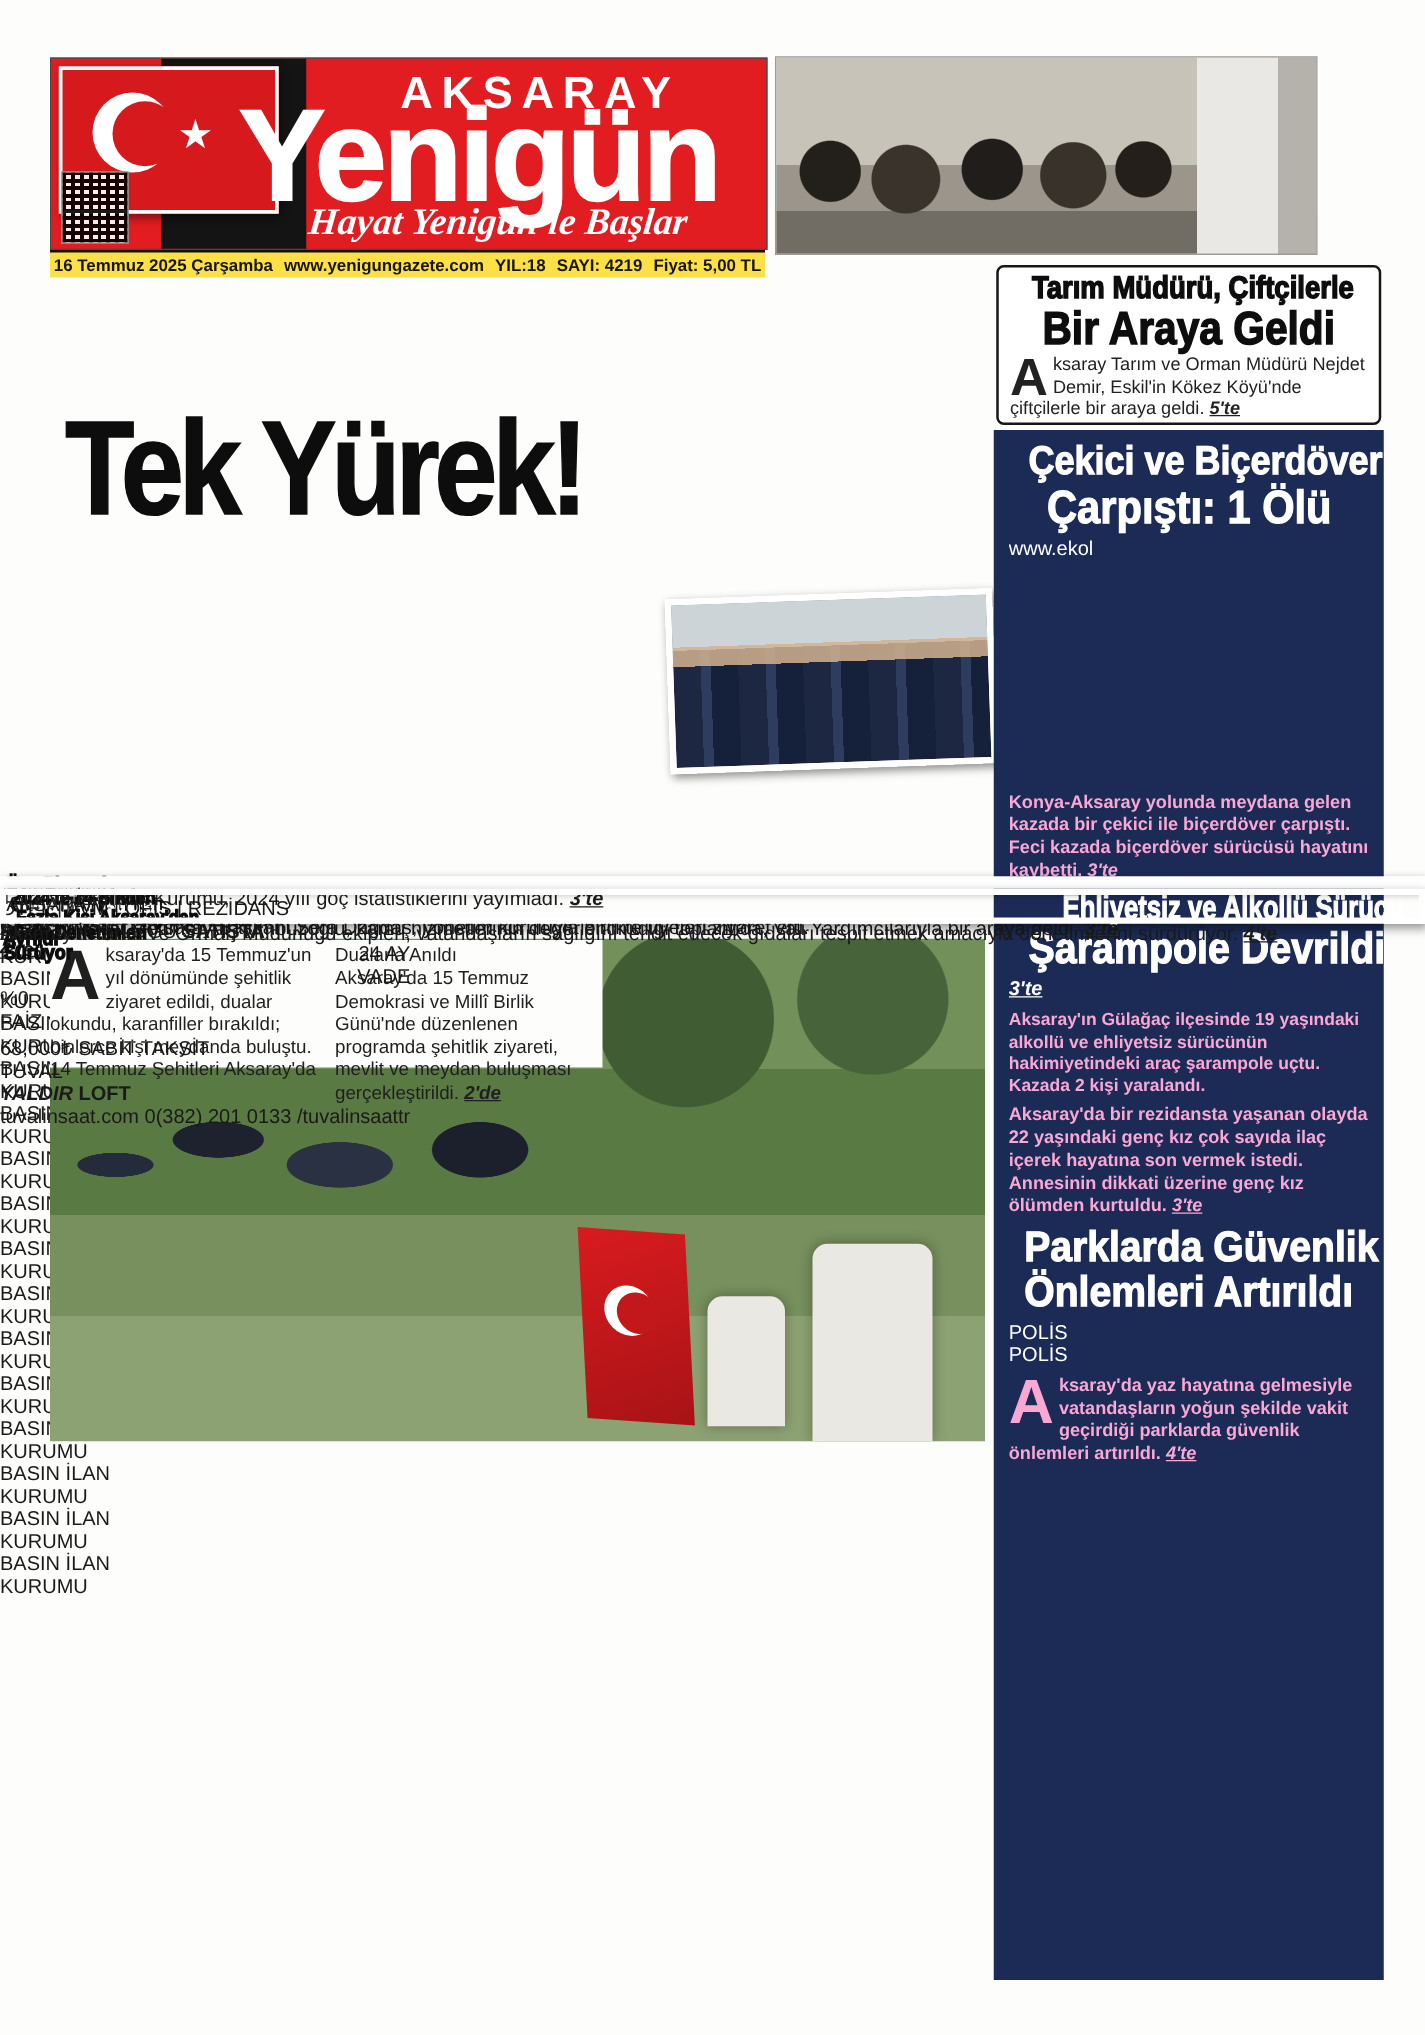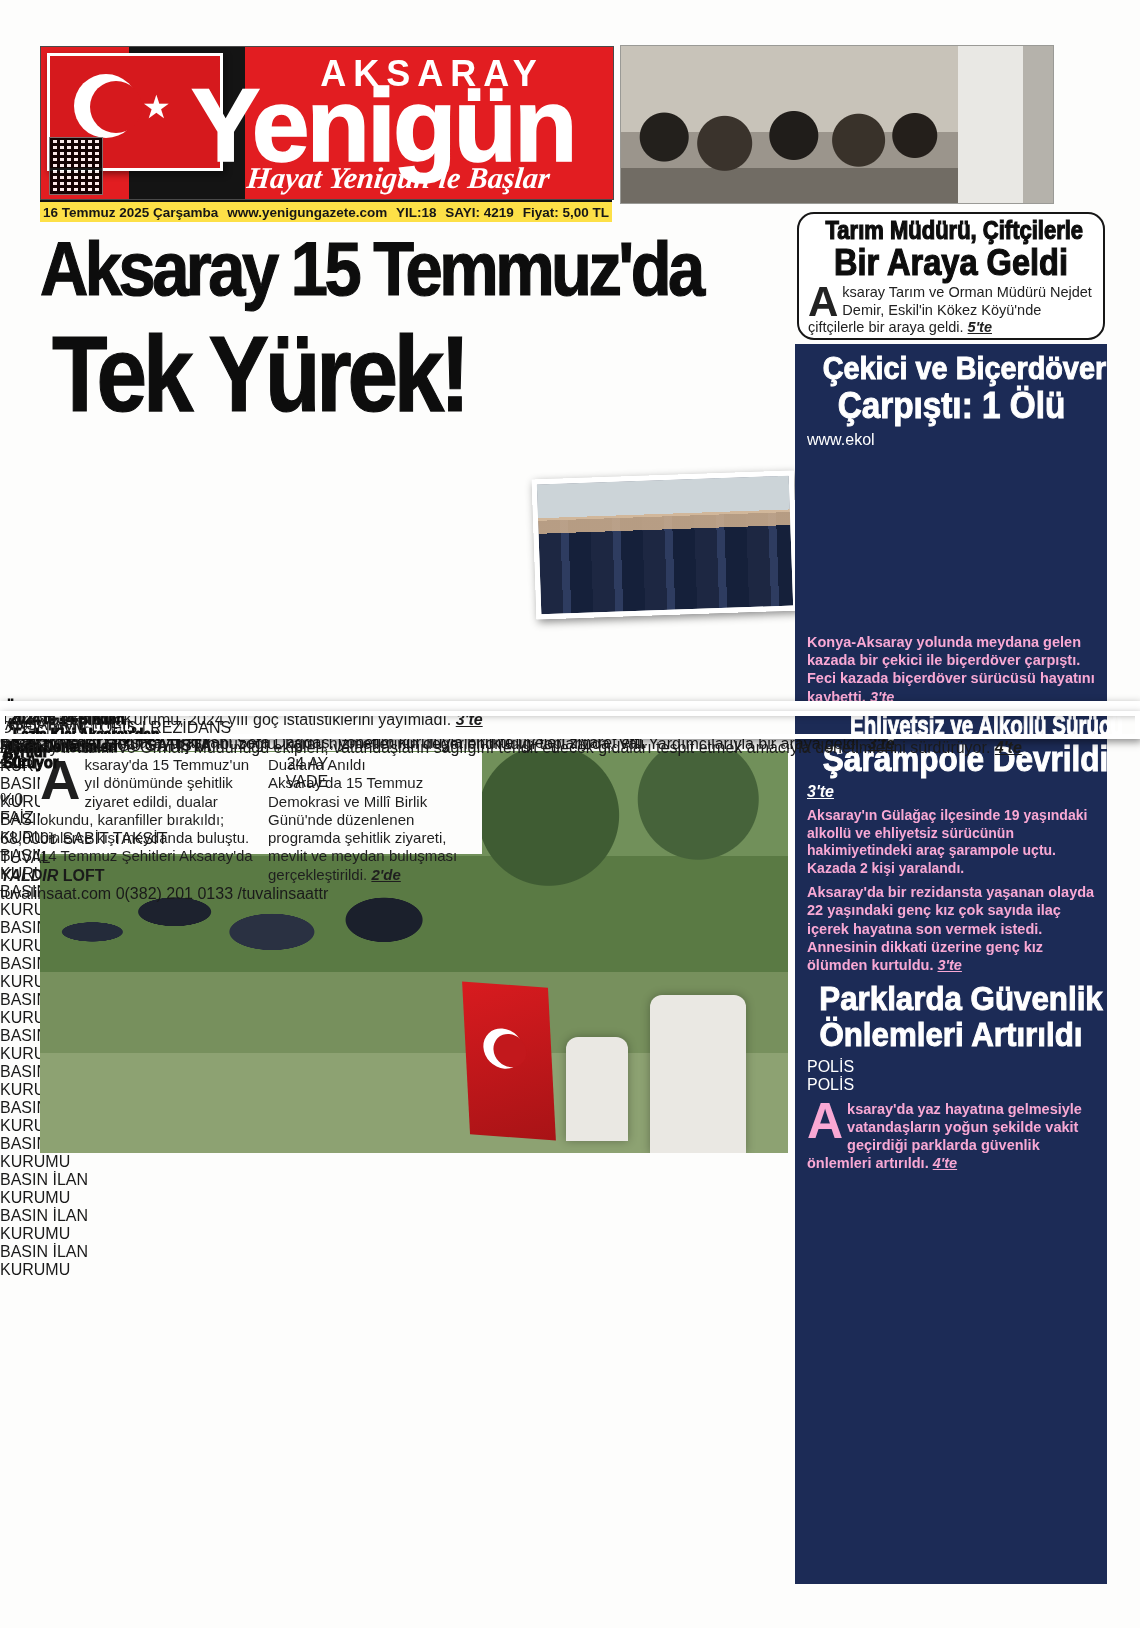--- a/index.html
+++ b/index.html
@@ -34,21 +34,21 @@
   
   #ph-meeting{left:620px;top:45px;width:432px;height:157px;border:1px solid #9a9a96;
     background:
       radial-gradient(circle at 10% 58%, #23201c 0 24px, transparent 25px),
       radial-gradient(circle at 24% 62%, #3a332c 0 27px, transparent 28px),
       radial-gradient(circle at 40% 57%, #201d1a 0 24px, transparent 25px),
       radial-gradient(circle at 55% 60%, #39322a 0 26px, transparent 27px),
       radial-gradient(circle at 68% 57%, #241f1b 0 22px, transparent 23px),
       linear-gradient(to right, transparent 0 78%, #e9e8e4 78% 93%, #b5b2ab 93%),
       linear-gradient(to bottom, #c8c3b9 0 55%, #9b958c 55% 78%, #716c64 78%);}
-  #tarim-box{left:797px;top:212px;width:308px;height:128px;border:2px solid #161616;border-radius:17px;background:#fff;box-sizing:border-box;padding:4px 9px;text-align:center;}
+  #tarim-box{left:797px;top:212px;width:308px;height:128px;border:2px solid #161616;border-radius:6px;background:#fff;box-sizing:border-box;padding:4px 9px;text-align:center;}
   .tarim-t1{font-size:25px;}
   .tarim-t2{font-size:37px;}
   #tarim-body{text-align:left;margin-top:3px;font-size:14.5px;line-height:1.2;color:#222;}
   #tarim-body .dropcap{font-size:42px;}
 
   
   #lead-h1{left:40px;top:230px;font-size:76px;letter-spacing:-4px;}
   #lead-h2{left:52px;top:320px;font-size:107px;letter-spacing:-5px;}
   #ph-officials{left:534px;top:316px;width:252px;height:130px;transform:rotate(-2deg);
     background:
@@ -254,21 +254,20 @@
   <div class="abs ph" id="ph-meeting"></div>
   <div class="abs" id="tarim-box">
     <div class="hl tarim-t1"><span class="xs">Tarım Müdürü, Çiftçilerle</span></div>
     <div class="hl tarim-t2"><span class="xs">Bir Araya Geldi</span></div>
     <div id="tarim-body">
       <span class="dropcap">A</span><span>ksaray Tarım ve Orman Müdürü Nejdet Demir, Eskil'in Kökez Köyü'nde çiftçilerle bir araya geldi.</span>
       <span class="pref">5'te</span>
     </div>
   </div>
 
-  <div class="abs hl" id="lead-h1"><span class="xs xsl">Aksaray 15 Temmuz'da</span></div>
   <div class="abs hl" id="lead-h2"><span class="xs xsl" style="--sx:.85">Tek Yürek!</span></div>
   <div class="abs ph polaroid" id="ph-officials"></div>
 
   <div class="abs ph" id="ph-main">
     <div class="tomb" id="tomb1"></div>
     <div class="tomb" id="tomb2"></div>
     <div id="mflag">
       <div class="cres1"></div>
       <div class="cres2"></div>
     </div>

